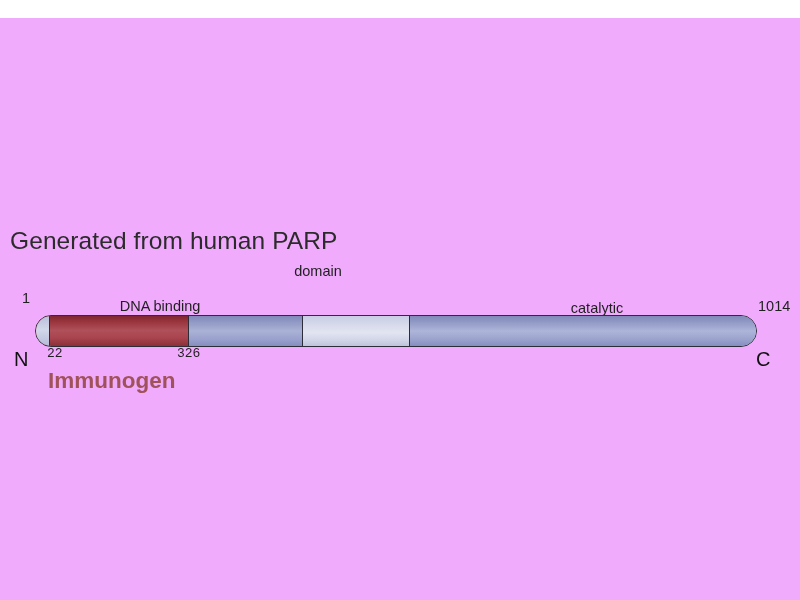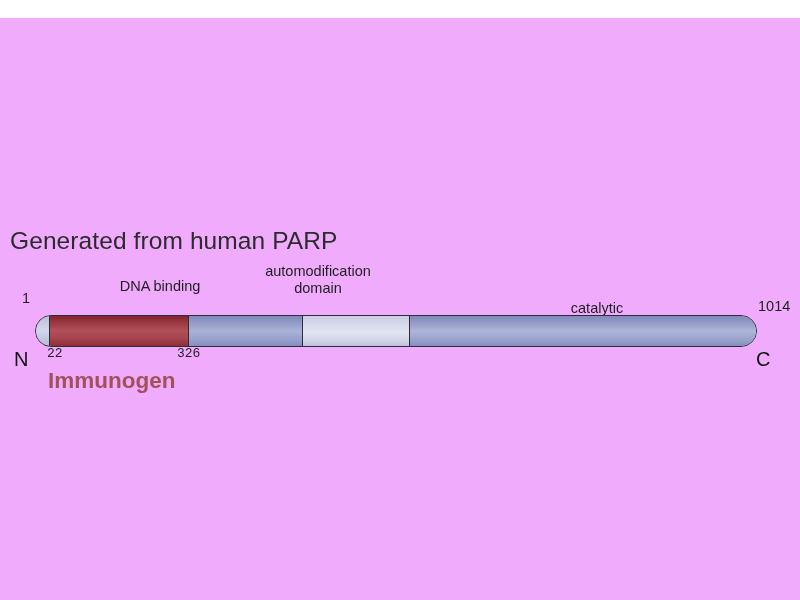--- a/index.html
+++ b/index.html
@@ -130,24 +130,23 @@
 </style>
 </head>
 <body>
 
 <div id="figure">
 
   <div class="fig-title">Generated from human PARP</div>
 
   <div class="ann ann-pos" style="left:22px; top:272px;">1</div>
 
-  <div class="ann ann-domain" style="left:100px; top:260px; width:120px;">DNA binding</div>
+  <div class="ann ann-domain" style="left:100px; top:280px; width:120px;">DNA binding</div>
 
   <div class="ann ann-domain" style="left:238px; top:245px; width:160px;">
-    <div>automodification</div>
     <div>domain</div>
   </div>
 
   <div class="ann ann-domain" style="left:547px; top:282px; width:100px;">catalytic</div>
 
   <div class="ann ann-pos" style="left:758px; top:280px;">1014</div>
 
   <div class="protein-track">
     <div class="segment seg-dna" style="left:0px; width:153px;"></div>
     <div class="segment seg-auto-left" style="left:153px; width:114px;"></div>

